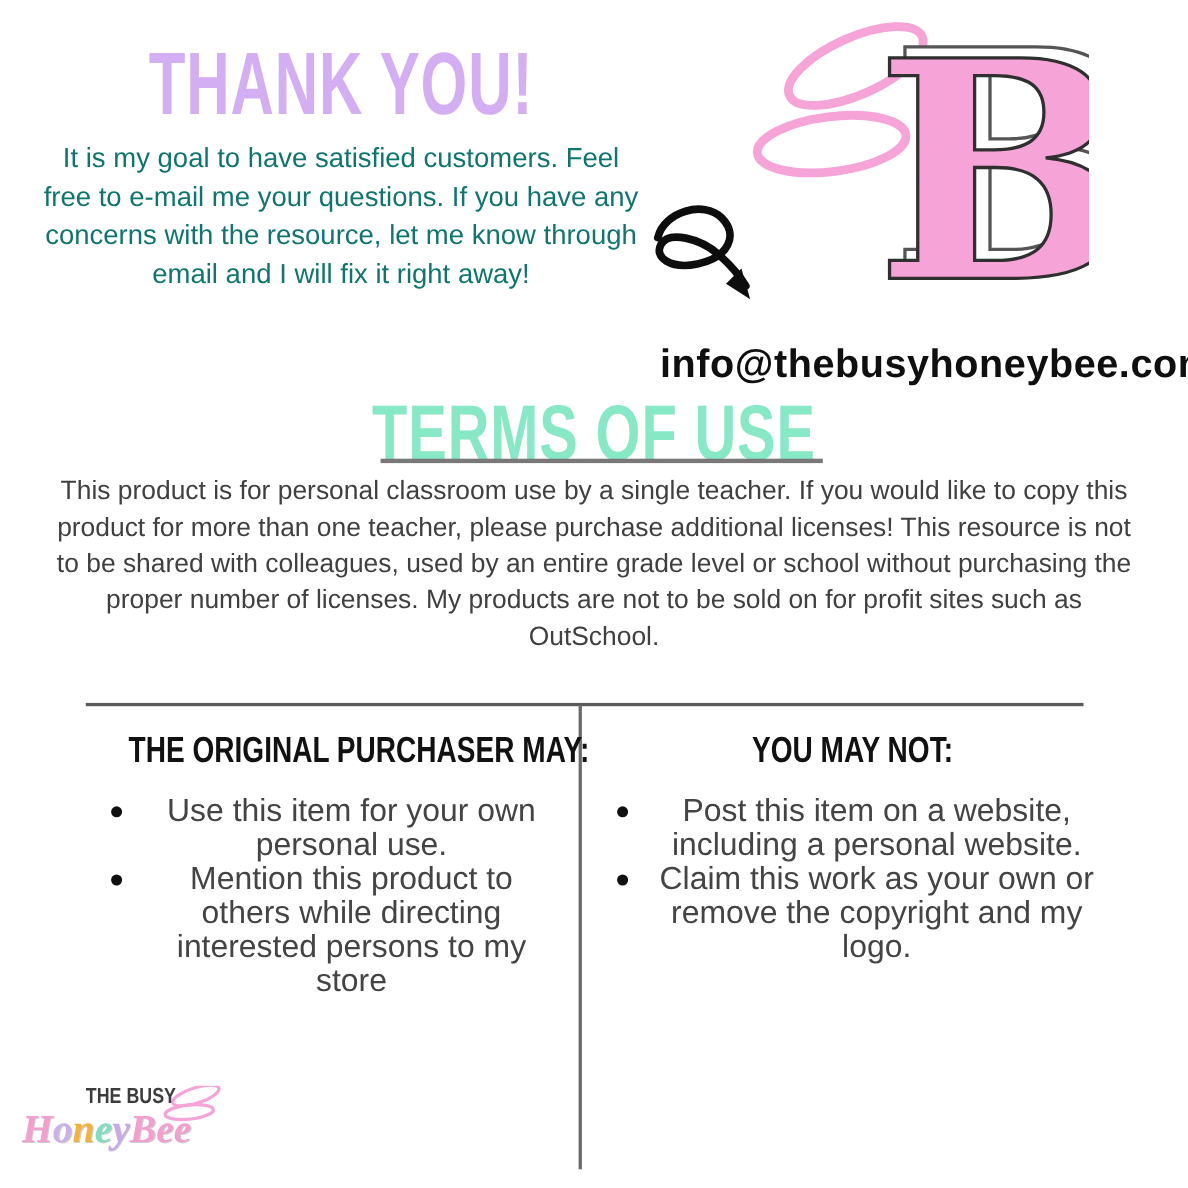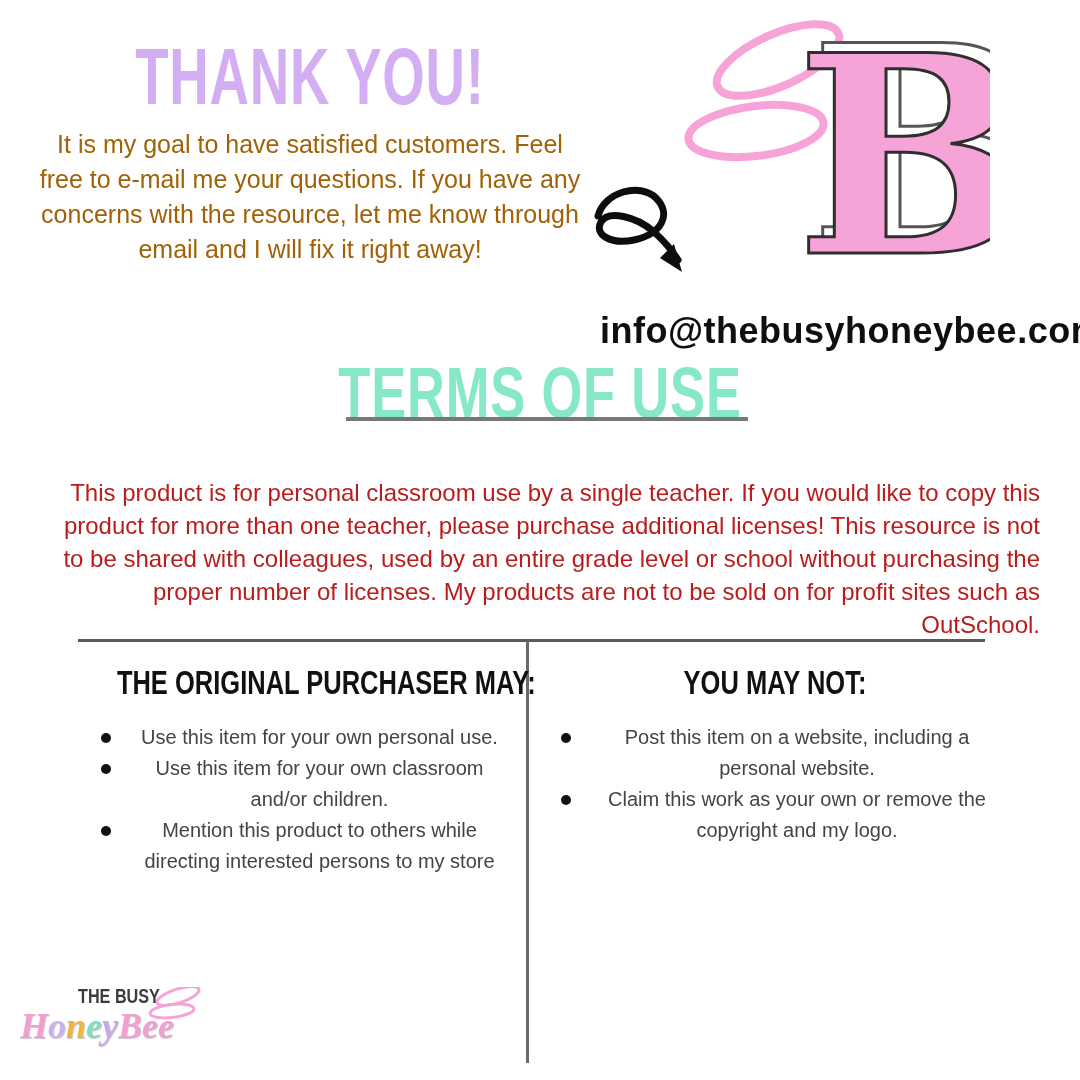--- a/index.html
+++ b/index.html
@@ -10,21 +10,21 @@
   .abs{position:absolute;}
 
   
   .thank-title{
     left:55px;top:30px;width:510px;text-align:center;
     font-size:70px;font-weight:bold;letter-spacing:1px;color:#d4aef3;
     transform:scale(0.78,1.15);transform-origin:center top;white-space:nowrap;
   }
   .intro-text{
     left:35px;top:127px;width:550px;text-align:center;
-    font-size:25px;line-height:35px;color:#a16207;
+    font-size:25px;line-height:35px;color:#0f766e;
   }
 
   
   .arrow-wrap{left:588px;top:182px;width:110px;height:110px;}
 
   
   .biglogo-wrap{left:660px;top:5px;width:330px;height:300px;}
 
   
   .email-text{
@@ -34,40 +34,40 @@
 
   
   .terms-title{
     left:290px;top:352px;width:500px;text-align:center;
     font-size:64px;font-weight:bold;color:#87e8c6;letter-spacing:1px;
     transform:scale(0.82,1.12);transform-origin:center top;white-space:nowrap;
   }
   .terms-underline{left:346px;top:417px;width:402px;height:4px;background:#787878;}
 
   .terms-body{
-    left:40px;top:476px;width:1000px;text-align:right;
-    font-size:24px;line-height:33px;color:#b91c1c;
+    left:40px;top:430px;width:1000px;text-align:center;
+    font-size:24px;line-height:33px;color:#404040;
   }
 
   
   .rule-h{left:78px;top:639px;width:907px;height:3px;background:#5a5a5a;}
   .rule-v{left:526px;top:641px;width:3px;height:422px;background:#6a6a6a;}
 
   
   .col{top:664px;}
   .col-left{left:85px;width:425px;}
   .col-right{left:545px;width:460px;}
   .col-header{
     text-align:center;font-size:30px;font-weight:bold;color:#111;
     transform:scale(0.85,1.1);transform-origin:center top;white-space:nowrap;
   }
   ul.bullets{list-style:none;margin:24px 0 0 0;padding:0;}
   ul.bullets li{
     position:relative;padding-left:44px;text-align:center;
-    font-size:20px;line-height:31px;color:#444;
+    font-size:29px;line-height:31px;color:#444;
   }
   ul.bullets li::before{
     content:"";position:absolute;left:16px;top:11px;width:10px;height:10px;
     border-radius:50%;background:#101010;
   }
 
   
   .footer-logo{left:20px;top:985px;width:240px;height:95px;}
   .footer-top{
     margin-left:58px;font-size:18px;font-weight:bold;color:#3c3c3c;
@@ -112,21 +112,20 @@
 
 <div class="abs rule-h"></div>
 <div class="abs rule-v"></div>
 
 <div class="abs col col-left">
   <div class="col-header">THE ORIGINAL PURCHASER MAY:</div>
   <ul class="bullets">
 
       <li>Use this item for your own personal use.</li>
 
-      <li>Use this item for your own classroom and/or children.</li>
 
 
       <li>Mention this product to others while directing interested persons to my store</li>
     </ul>
 </div>
 
 <div class="abs col col-right">
   <div class="col-header">YOU MAY NOT:</div>
   <ul class="bullets">
 

